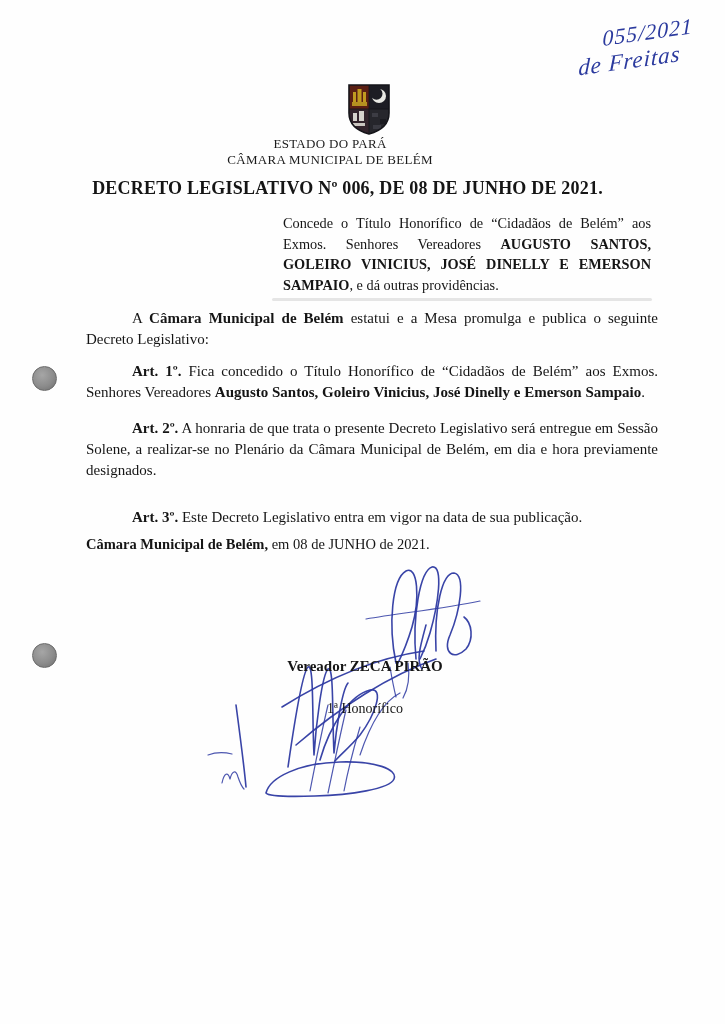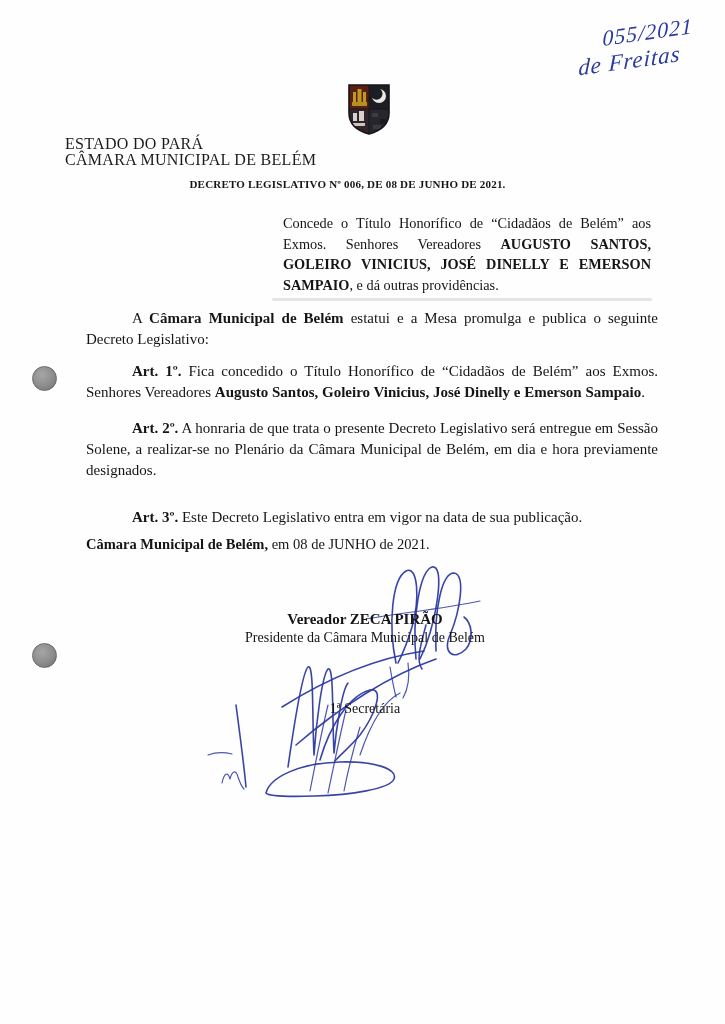--- a/index.html
+++ b/index.html
@@ -22,35 +22,35 @@
     font-style:italic;
     font-size:22px;
     line-height:26px;
     letter-spacing:1px;
   }
   .annotation .l1{margin-left:44px;transform:skewX(-8deg);}
   .annotation .l2{margin-left:16px;transform:skewX(-10deg);font-size:23px;}
   
   .crest{left:345px;top:83px;width:48px;height:52px;}
   
-  .org{left:65px;top:136px;width:530px;text-align:left;font-size:16px;line-height:15.5px;letter-spacing:.3px;color:#1b1b1b;}
+  .org{left:65px;top:136px;width:530px;text-align:center;font-size:13px;line-height:15.5px;letter-spacing:.3px;color:#1b1b1b;}
   
-  .doc-title{left:60px;top:178px;width:575px;text-align:center;font-weight:bold;font-size:11px;letter-spacing:.2px;}
+  .doc-title{left:60px;top:178px;width:575px;text-align:center;font-weight:bold;font-size:18px;letter-spacing:.2px;}
   
   .ementa{left:283px;top:213px;width:368px;text-align:justify;font-size:14.3px;line-height:20.5px;}
   
   .body-par{left:86px;width:572px;text-align:justify;font-size:15px;line-height:21px;text-indent:46px;}
   .p-preamble{top:308px;}
   .p-art1{top:361px;}
   .p-art2{top:418px;}
   .p-art3{top:507px;text-align:left;}
   .dateline{left:86px;top:536px;width:572px;text-align:left;font-size:14.5px;}
   
   .sig-block{left:65px;width:600px;text-align:center;}
-  .sig-name{font-weight:bold;font-size:15px;line-height:19px;}
+  .sig-name{font-weight:bold;font-size:15px;line-height:19px;margin-top:47px;}
   .sig-role{font-size:14px;line-height:18px;}
   .sig1{top:610px;}
   .sig2{top:700px;}
   .sig3{top:790px;}
   
   .ink-overlay{left:170px;top:555px;width:330px;height:295px;pointer-events:none;}
   .ink-overlay path{fill:none;stroke:#2e3aa2;stroke-width:1.6;stroke-linecap:round;stroke-linejoin:round;opacity:.95;}
   .ink-overlay path.thin{stroke-width:1.2;opacity:.85;}
   
   .hole{width:23px;height:23px;border-radius:50%;
@@ -149,22 +149,21 @@
     <g>
       <path d="M96,238 C100,222 130,208 170,207 C205,206 228,214 224,224 C220,234 180,240 145,241 C115,242 98,241 96,238"></path>
       <path d="M140,236 C146,205 152,175 158,150" class="thin"></path>
       <path d="M158,238 C164,210 170,180 176,155" class="thin"></path>
       <path d="M174,236 C178,215 184,192 190,172" class="thin"></path>
     </g>
   </svg>
 
   <div class="abs sig-block sig1">
     <div class="sig-name">Vereador ZECA PIRÃO</div>
-    <div class="sig-role">Presidente da Câmara Municipal de Belém</div>
   </div>
   <div class="abs sig-block sig2">
-    <div class="sig-role">1ª Secretária</div>
+    <div class="sig-role">1ª Honorífico</div>
   </div>
 
   <div class="abs hole hole1"></div>
   <div class="abs hole hole2"></div>
 
 </div>
 
 </body></html>

